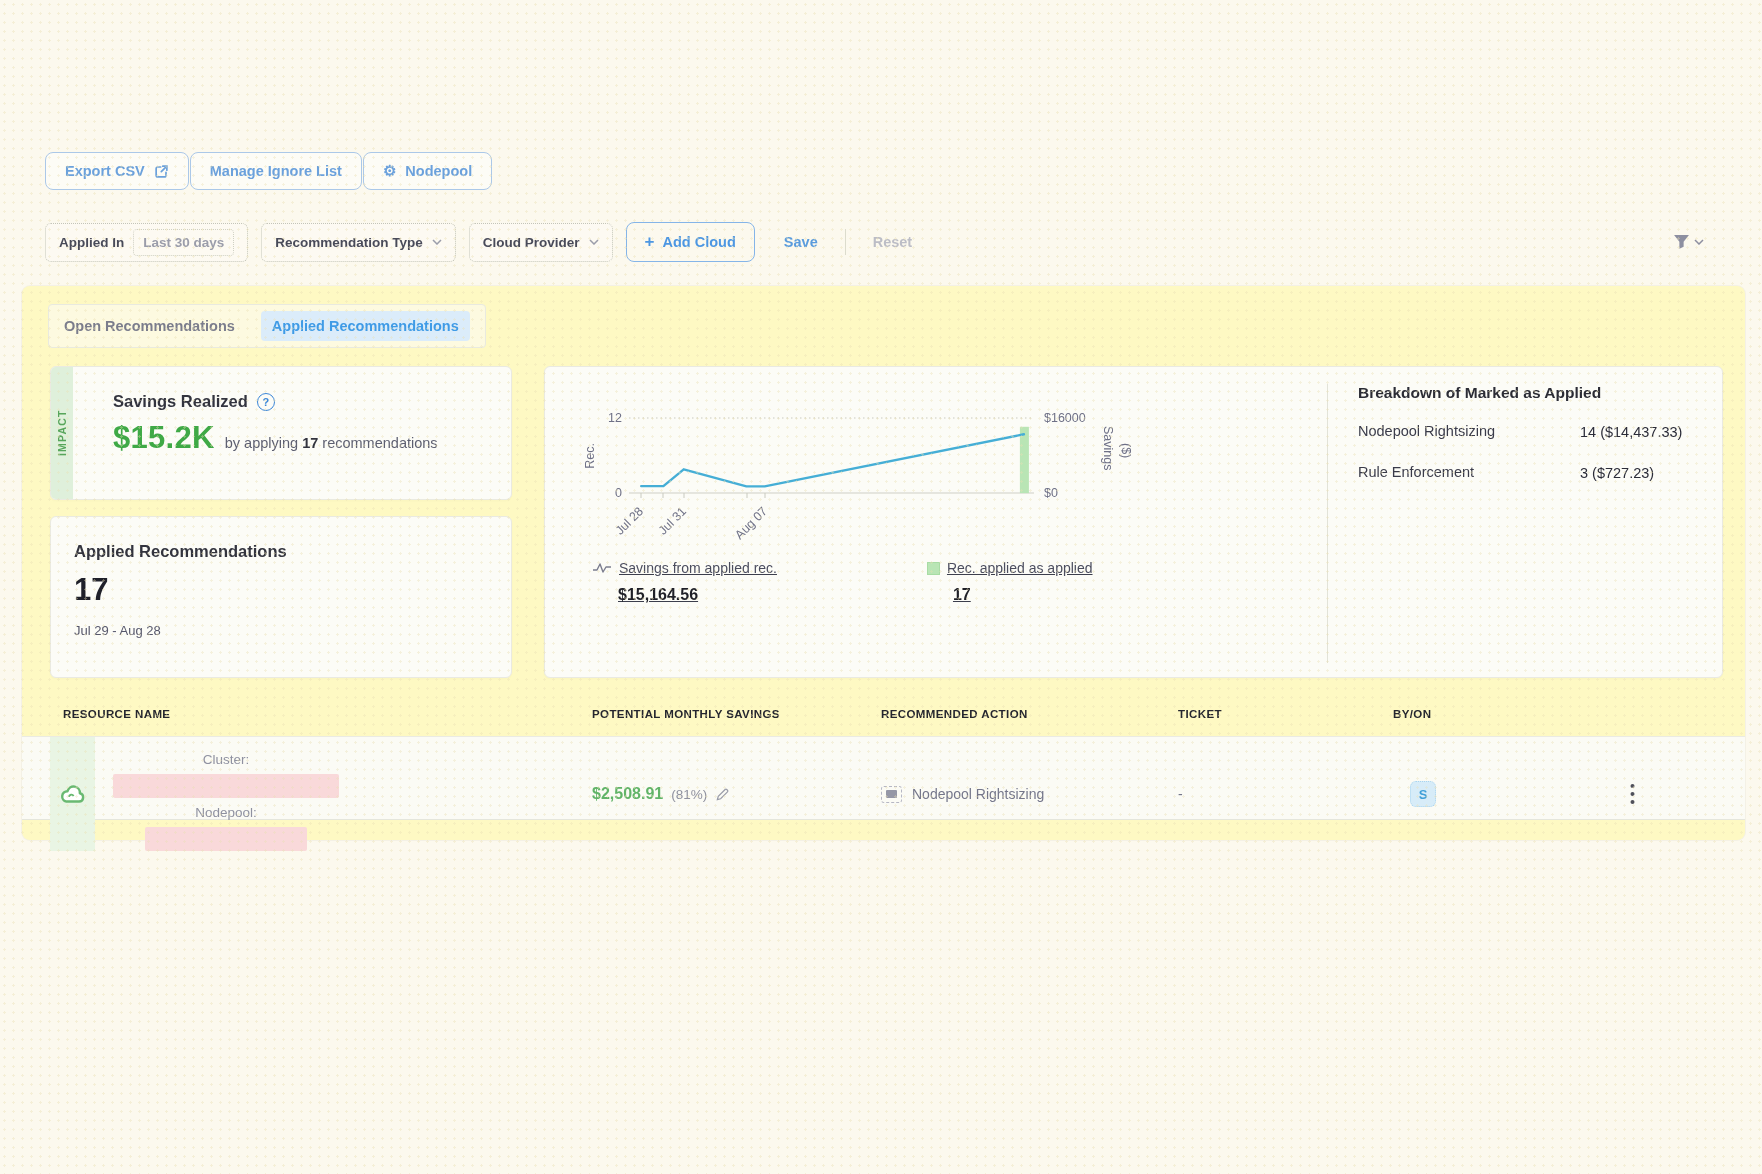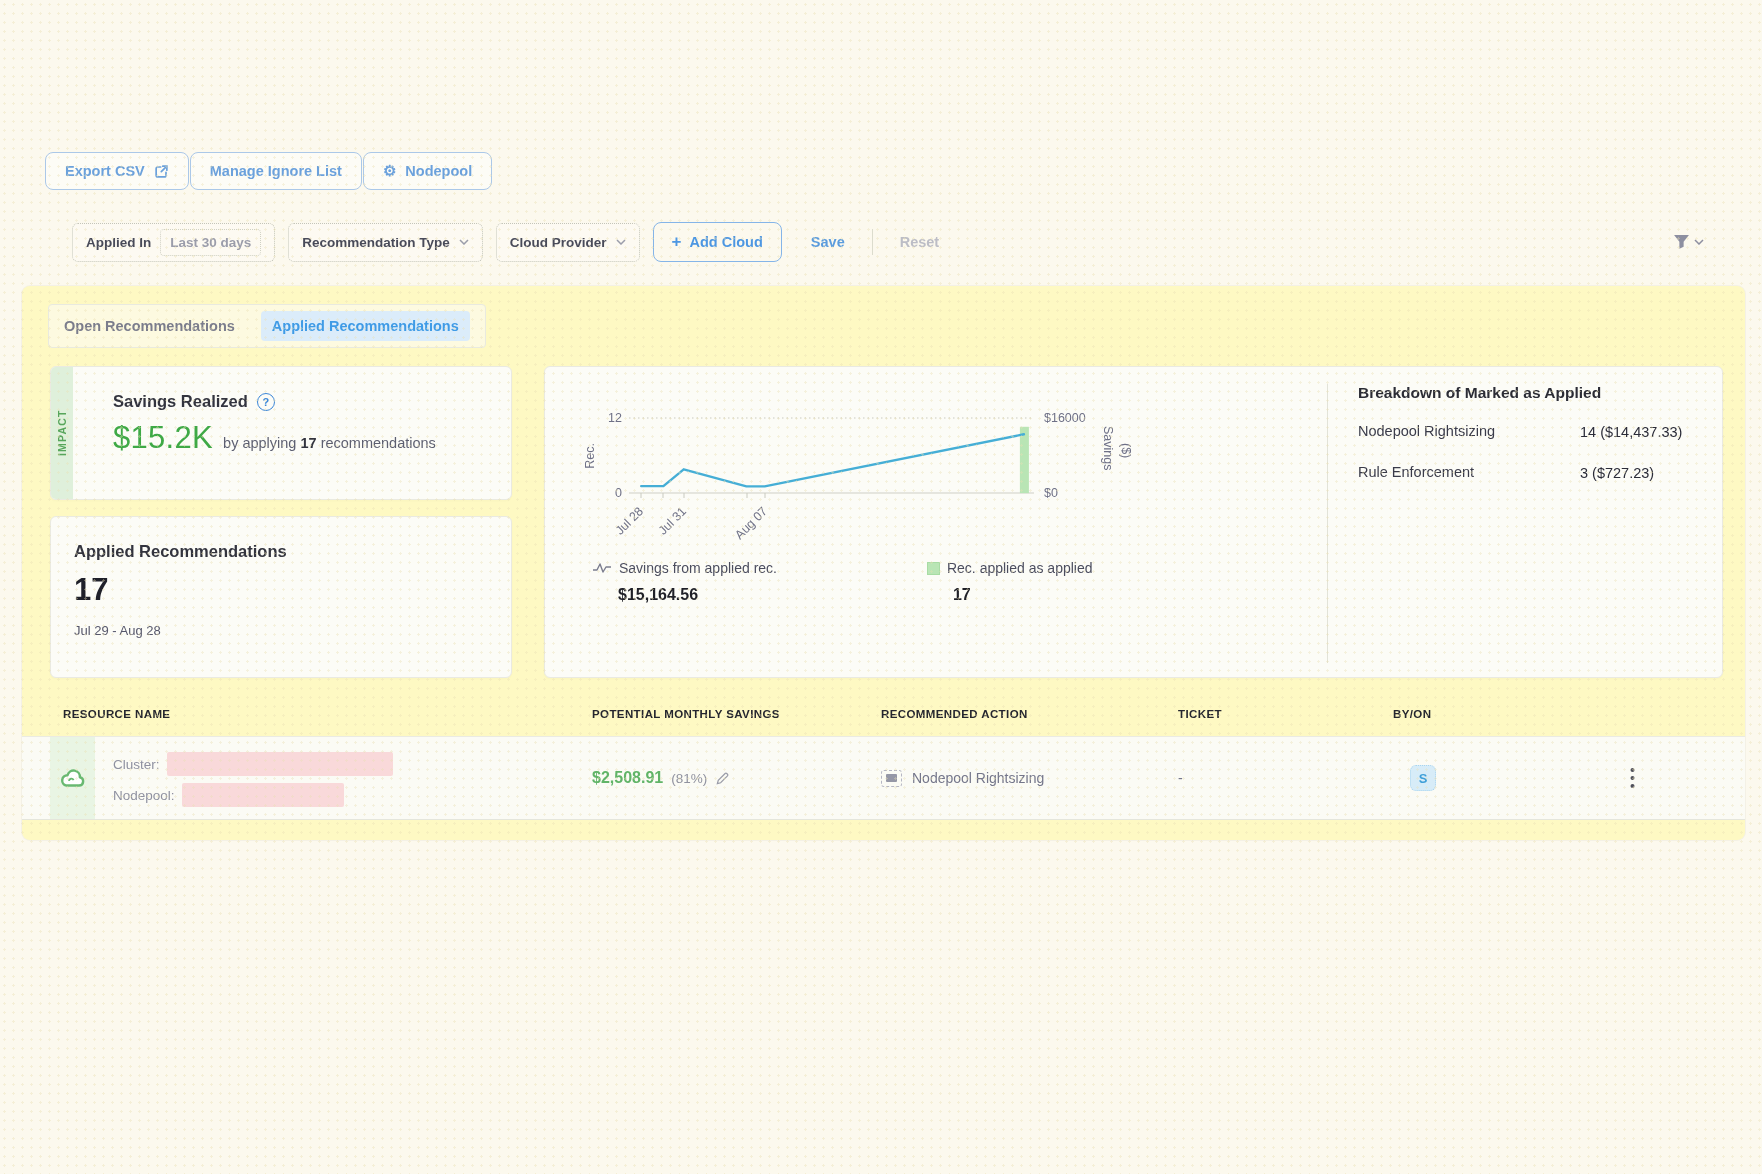--- a/index.html
+++ b/index.html
@@ -26,21 +26,21 @@
   .round-icon{ width:16px; height:16px; border-radius:50%; display:inline-flex; align-items:center; justify-content:center;
     font-size:10px; font-weight:700; flex:none; }
   .info-i{ border:1.6px solid #5a9ade; color:#5a9ade; }
   .actions{ display:flex; gap:1px; }
   .btn{ display:inline-flex; align-items:center; gap:9px; height:38px; padding:0 19px;
     border:1px solid #abc8e8; border-radius:8px; background:rgba(255,255,255,.45);
     color:#6ba1dc; font-size:14.5px; font-weight:700; cursor:pointer; }
   .btn svg{ flex:none; }
 
   
-  .filter-bar{ display:flex; align-items:center; gap:13px; padding:32px 58px 0 72px; }
+  .filter-bar{ display:flex; align-items:center; gap:13px; padding:32px 58px 0 45px; }
   .chip{ display:inline-flex; align-items:center; gap:9px; height:39px; padding:0 13px;
     border:1px dotted #c4c5b8; border-radius:6px; font-size:13.5px; font-weight:700; color:#494b59; background:rgba(255,255,255,.25); }
   .chip-value{ border:1px dotted #cfd0c3; border-radius:4px; padding:5px 9px; color:#9b9daa; font-weight:600; font-size:13.5px; }
   .chev{ width:10px; height:6px; }
   .add-filter{ display:inline-flex; align-items:center; gap:8px; height:40px; padding:0 18px;
     border:1.6px solid #85b5e8; border-radius:8px; color:#4d97e2; font-size:14.5px; font-weight:700; background:transparent; cursor:pointer; }
   .plus-glyph{ font-size:17px; font-weight:700; }
   .linklike{ background:none; border:none; font-size:14.5px; font-weight:700; cursor:pointer; }
   .save-btn{ color:#5b9cdd; margin-left:16px; }
   .vsep{ width:1px; height:26px; background:#dcdccd; margin:0 14px; }
@@ -62,54 +62,54 @@
 
   .card-impact{ height:134px; display:flex; overflow:hidden; }
   .impact-strip{ width:22px; flex:none; background:#dff0db; color:#57a55b;
     writing-mode:vertical-rl; transform:rotate(180deg);
     display:flex; align-items:center; justify-content:center;
     font-size:10.5px; font-weight:700; letter-spacing:1.2px; }
   .impact-body{ padding:25px 0 0 40px; }
   .impact-title-row{ display:flex; align-items:center; gap:9px; font-size:16.5px; font-weight:700; color:#33343e; }
   .help-q{ width:18px; height:18px; border:1.8px solid #3c87d8; color:#3c87d8; font-size:11px; }
   .impact-amount-row{ margin-top:9px; display:flex; align-items:baseline; gap:10px; }
-  .amount{ font-size:31px; font-weight:400; color:#3fa946; letter-spacing:.3px; }
+  .amount{ font-size:31px; font-weight:700; color:#3fa946; letter-spacing:.3px; }
   .amount-desc{ font-size:14.5px; color:#5d5f70; }
   .amount-desc b{ color:#33343e; }
 
   .card-applied{ height:162px; padding:25px 0 0 23px; }
   .card-title{ font-size:16.5px; font-weight:700; color:#33343e; }
   .big-count{ font-size:31px; font-weight:800; color:#1f2029; margin-top:11px; }
   .date-range{ font-size:13px; color:#55566a; margin-top:15px; }
 
   .card-main{ flex:1; height:312px; display:flex; padding-top:17px; }
   .chart-area{ width:770px; flex:none; padding-left:29px; }
   .chart-title{ font-size:15.5px; font-weight:700; color:#2b2c35; }
   .chart-svg{ margin-top:4px; display:block; }
-  .legend{ display:flex; margin-top:0; padding-left:18px; }
+  .legend{ display:flex; margin-top:0; padding-left:18px;text-decoration:underline; }
   .legend-item2{ margin-left:150px; }
   .legend-label{ display:flex; align-items:center; gap:7px; font-size:14px; color:#4b4d5e; }
   .legend-sq{ width:13px; height:13px; background:#b9e5b5; border:1px solid #a8dca4; flex:none; }
   .legend-val{ font-size:16px; font-weight:700; color:#1f2027; margin-top:10px; padding-left:26px; }
   .v-divider{ width:1px; background:#e2e3d9; margin:0 0 14px 12px; }
   .breakdown{ flex:1; padding:0 0 0 30px; }
   .bd-row{ display:flex; margin-top:21px; font-size:14.5px; }
   .bd-label{ width:222px; color:#3a3b49; flex:none; }
   .bd-value{ color:#2b2c38; width:118px; line-height:1.35; }
 
   
   .table-head{ display:grid; grid-template-columns:529px 289px 297px 215px 1fr;
     padding:30px 26px 12px 41px; font-size:11.5px; font-weight:700; color:#25262e; letter-spacing:.4px; }
   .table-row{ display:grid; grid-template-columns:542px 289px 297px 215px 180px 1fr;
     align-items:center; background:#fbfbf5; border-top:1px solid #ebebe2; border-bottom:1px solid #e5e6dc;
     height:84px; margin-top:4px; padding-left:28px; cursor:pointer; }
   .res-cell{ display:flex; height:100%; }
   .row-strip{ width:45px; flex:none; background:#e9f5e4; display:flex; align-items:center; justify-content:center; }
   .resource-names{ padding:15px 0 0 18px; font-size:13.5px; color:#8f91a0; }
-  .res-line{ display:flex; align-items:center; gap:7px; }
+  .res-line{ display:flex; align-items:center; gap:7px;flex-direction:column; }
   .res-line + .res-line{ margin-top:7px; }
   .redact{ background:#f9d9da; border-radius:2px; height:24px; }
   .redact-cluster{ width:226px; }
   .redact-nodepool{ width:162px; }
   .savings-cell{ display:flex; align-items:center; gap:8px; }
   .savings-val{ font-size:16px; font-weight:700; color:#61b468; }
   .savings-pct{ font-size:13.5px; color:#90929f; }
   .action-cell{ display:flex; align-items:center; gap:10px; font-size:14px; color:#74768a; }
   .action-ic{ width:21px; height:17px; border:1px dashed #b6b7c4; border-radius:3px; display:flex; align-items:center; justify-content:center; flex:none; }
   .action-ic span{ display:block; width:11px; height:8px; background:#9597a6; border-radius:1px; }

